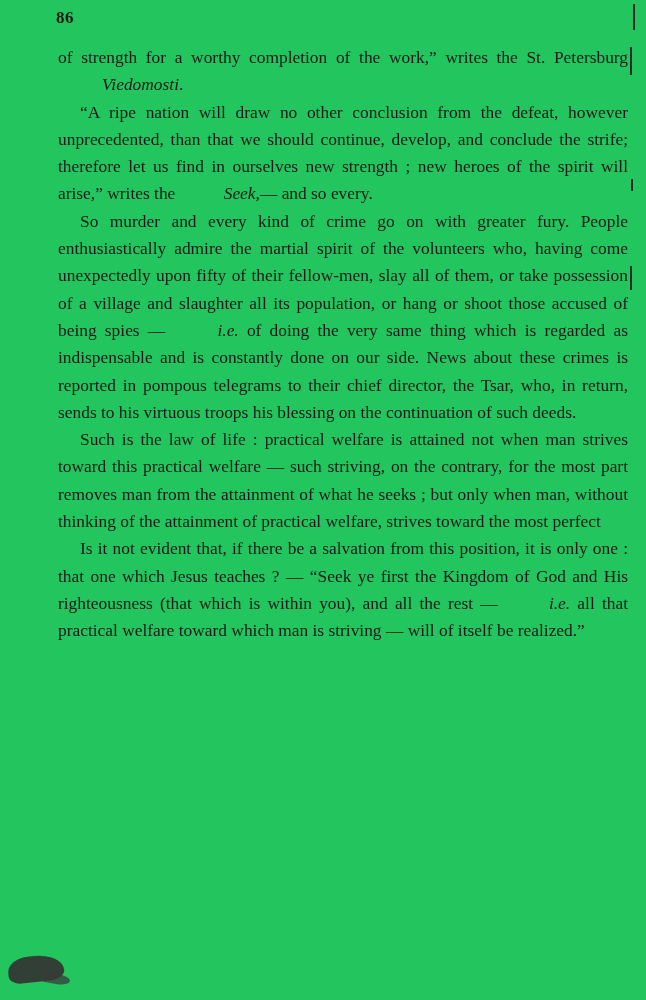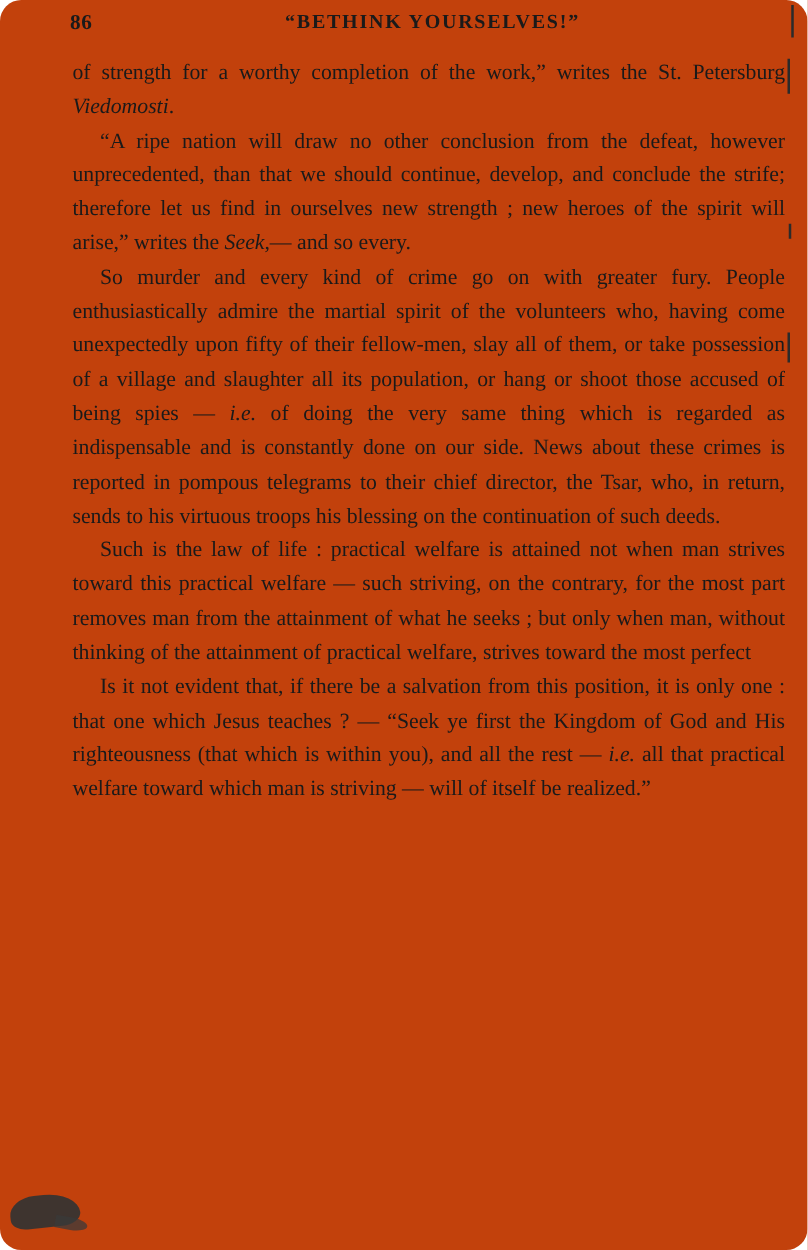--- a/index.html
+++ b/index.html
@@ -11,22 +11,21 @@
     width: 646px;
     height: 1000px;
     position: relative;
     overflow: hidden;
     font-family: "Liberation Serif", serif;
     color: #1a1a1a;
   }
   .page {
     position: absolute;
     inset: 0;
-    background: #c2410c;
-    border-radius: 17px;
+    background: #22c55e;
   }
   
   .running-head {
     position: absolute;
     top: 8px;
     left: 56px;
     right: 40px;
     height: 26px;
   }
   .folio {
@@ -74,20 +73,21 @@
   }
   p.para + p.para {
     margin-top: 0px;
   }
   .indent {
     display: inline-block;
     width: 22px;
   }
   i, .ital {
     font-style: italic;
+    margin-left: 44px;
   }
   
   .thumb-smudge {
     position: absolute;
     left: 8px;
     bottom: 18px;
     width: 56px;
     height: 26px;
     background: #333;
     border-radius: 40% 55% 30% 25% / 60% 70% 40% 35%;
@@ -106,21 +106,20 @@
     opacity: 0.75;
   }
 </style>
 </head>
 <body>
 
 <div class="page">
 
   <div class="running-head">
     <span class="folio">86</span>
-    <span class="head-title">“BETHINK YOURSELVES!”</span>
   </div>
 
   <div class="margin-rule rule-a"></div>
   <div class="margin-rule rule-b"></div>
   <div class="margin-rule rule-c"></div>
   <div class="margin-rule rule-d"></div>
 
   <div class="body-text">
 
     <p class="para"><span>of strength for a worthy completion of the work,” writes the St. Petersburg </span><i>Viedomosti</i><span>.</span></p>

